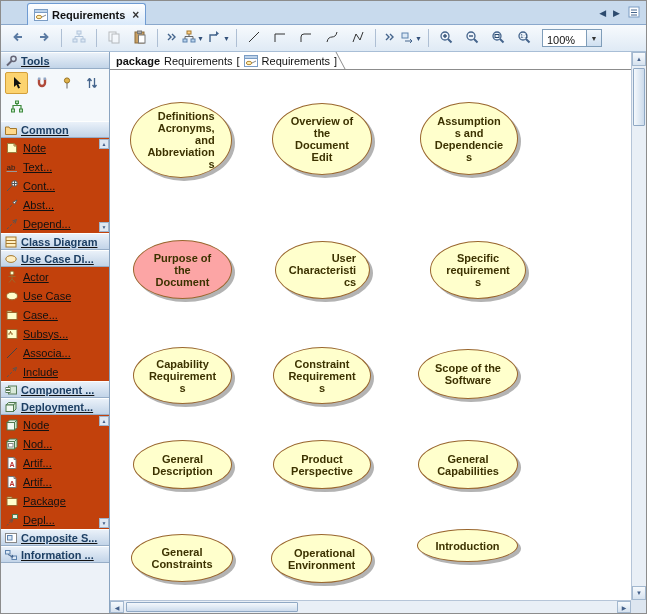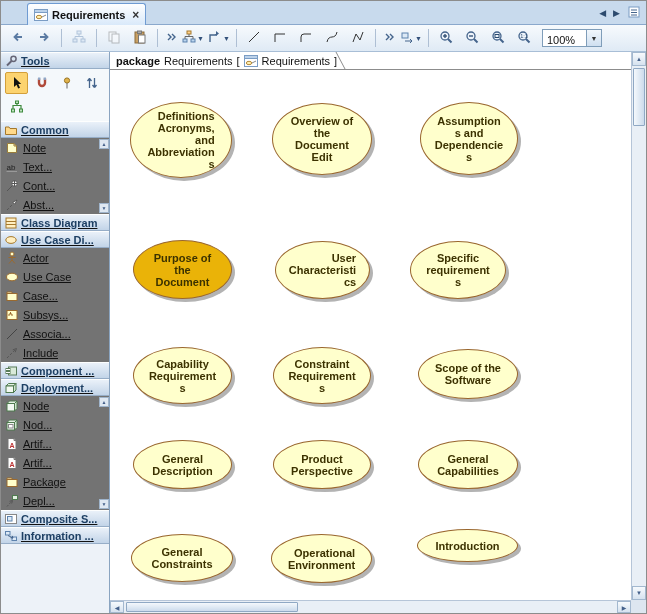--- a/index.html
+++ b/index.html
@@ -37,21 +37,21 @@
     font-size:7px;color:#333;box-sizing:border-box;}
   
   .body{display:flex;height:561px;}
   
   .sidebar{width:108px;background:#edf2f8;border-right:1px solid #8aa4c0;overflow:hidden;flex:none;text-decoration:underline;}
   .sb-header{height:17px;background:linear-gradient(#eaf1f9,#c2d4e8);
     border-top:1px solid #fdfefe;border-bottom:1px solid #96adc7;
     display:flex;align-items:center;gap:3px;padding:0 3px;font-weight:bold;
     color:var(--header-text);white-space:nowrap;overflow:hidden;box-sizing:border-box;}
   .sb-hic svg{display:block;}
-  .sb-items{position:relative;background:#737373;padding-right:10px;}
+  .sb-items{position:relative;background:#c2410c;padding-right:10px;}
   .sb-item{height:19px;display:flex;align-items:center;gap:4px;padding:0 0 0 4px;white-space:nowrap;}
   .sb-item .lbl{overflow:hidden;text-overflow:ellipsis;}
   .sb-ic svg{display:block;}
   .mini-arrow{position:absolute;right:0;width:10px;height:10px;font-size:5px;color:#44608a;
     display:flex;align-items:center;justify-content:center;background:#dfe8f2;border:1px solid #9fb4cb;box-sizing:border-box;}
   .mini-up{top:1px;} .mini-down{bottom:1px;}
   .tools-grid{padding:3px 4px;display:flex;flex-wrap:wrap;gap:2px;background:#f4f8fb;}
   .tool-btn{width:21px;height:20px;border:1px solid transparent;display:flex;align-items:center;justify-content:center;border-radius:2px;}
   .tool-btn.selected{background:var(--sel-bg);border:1px solid var(--sel-border);}
   
@@ -333,20 +333,29 @@
           </div>
           <div class="sb-item">
             <span class="sb-ic">
               <svg width="14" height="14" viewBox="0 0 14 14" xmlns="http://www.w3.org/2000/svg">
                 <line x1="2" y1="12" x2="8.5" y2="5.5" stroke="#555" stroke-dasharray="2.5,1.8"></line>
                 <path d="M12,2 L7.8,4.2 L9.8,6.2 Z" fill="#fff" stroke="#555"></path>
               </svg>
             </span>
             <span class="lbl">Abst...</span>
           </div>
+          <div class="sb-item">
+            <span class="sb-ic">
+              <svg width="14" height="14" viewBox="0 0 14 14" xmlns="http://www.w3.org/2000/svg">
+                <line x1="2" y1="12" x2="11" y2="3" stroke="#555" stroke-dasharray="2.5,1.8"></line>
+                <path d="M11.5,2.5 L7.5,4 M11.5,2.5 L10,6.5" stroke="#555" fill="none"></path>
+              </svg>
+            </span>
+            <span class="lbl">Depend...</span>
+          </div>
           <span class="mini-arrow mini-up">▲</span>
           <span class="mini-arrow mini-down">▼</span>
         </div>
         <div class="sb-header">
           <span class="sb-hic">
             <svg width="14" height="14" viewBox="0 0 14 14" xmlns="http://www.w3.org/2000/svg">
               <rect x="2" y="2" width="10" height="10" fill="#ffefc2" stroke="#a5782c"></rect>
               <line x1="2" y1="5.5" x2="12" y2="5.5" stroke="#a5782c"></line>
               <line x1="2" y1="8.5" x2="12" y2="8.5" stroke="#a5782c"></line>
             </svg>
@@ -543,27 +552,27 @@
         </div>
       <div class="uc" style="left: 20px; top: 50px; width: 100px; height: 74px; background: rgb(255, 255, 204); border-color: rgb(153, 102, 46); color: rgb(60, 50, 0); box-shadow: rgb(179, 179, 179) 3px 3px 0px; text-align: right;">
             <span class="uc-label">Definitions<br>Acronyms,<br>and<br>Abbreviation<br>s</span>
           </div>
           <div class="uc" style="left: 162px; top: 51px; width: 98px; height: 70px; background: rgb(255, 255, 204); border-color: rgb(153, 102, 46); color: rgb(60, 50, 0); box-shadow: rgb(179, 179, 179) 3px 3px 0px;">
             <span class="uc-label">Overview of<br>the<br>Document<br>Edit</span>
           </div>
           <div class="uc" style="left: 310px; top: 50px; width: 96px; height: 71px; background: rgb(255, 255, 204); border-color: rgb(153, 102, 46); color: rgb(60, 50, 0); box-shadow: rgb(179, 179, 179) 3px 3px 0px;">
             <span class="uc-label">Assumption<br>s and<br>Dependencie<br>s</span>
           </div>
-          <div class="uc" style="left: 23px; top: 188px; width: 97px; height: 57px; background: #eab308; border-color: rgb(153, 102, 46); color: rgb(60, 50, 0); box-shadow: rgb(179, 179, 179) 3px 3px 0px;">
+          <div class="uc" style="left: 23px; top: 188px; width: 97px; height: 57px; background: #fca5a5; border-color: rgb(153, 102, 46); color: rgb(60, 50, 0); box-shadow: rgb(179, 179, 179) 3px 3px 0px;">
             <span class="uc-label">Purpose of<br>the<br>Document</span>
           </div>
           <div class="uc" style="left: 165px; top: 189px; width: 93px; height: 56px; background: rgb(255, 255, 204); border-color: rgb(153, 102, 46); color: rgb(60, 50, 0); box-shadow: rgb(179, 179, 179) 3px 3px 0px; text-align: right;">
             <span class="uc-label">User<br>Characteristi<br>cs</span>
           </div>
-          <div class="uc" style="left: 300px; top: 189px; width: 94px; height: 56px; background: rgb(255, 255, 204); border-color: rgb(153, 102, 46); color: rgb(60, 50, 0); box-shadow: rgb(179, 179, 179) 3px 3px 0px;">
+          <div class="uc" style="left: 320px; top: 189px; width: 94px; height: 56px; background: rgb(255, 255, 204); border-color: rgb(153, 102, 46); color: rgb(60, 50, 0); box-shadow: rgb(179, 179, 179) 3px 3px 0px;">
             <span class="uc-label">Specific<br>requirement<br>s</span>
           </div>
           <div class="uc" style="left: 23px; top: 295px; width: 97px; height: 55px; background: rgb(255, 255, 204); border-color: rgb(153, 102, 46); color: rgb(60, 50, 0); box-shadow: rgb(179, 179, 179) 3px 3px 0px;">
             <span class="uc-label">Capability<br>Requirement<br>s</span>
           </div>
           <div class="uc" style="left: 163px; top: 295px; width: 96px; height: 55px; background: rgb(255, 255, 204); border-color: rgb(153, 102, 46); color: rgb(60, 50, 0); box-shadow: rgb(179, 179, 179) 3px 3px 0px;">
             <span class="uc-label">Constraint<br>Requirement<br>s</span>
           </div>
           <div class="uc" style="left: 308px; top: 297px; width: 98px; height: 48px; background: rgb(255, 255, 204); border-color: rgb(153, 102, 46); color: rgb(60, 50, 0); box-shadow: rgb(179, 179, 179) 3px 3px 0px;">
             <span class="uc-label">Scope of the<br>Software</span>

